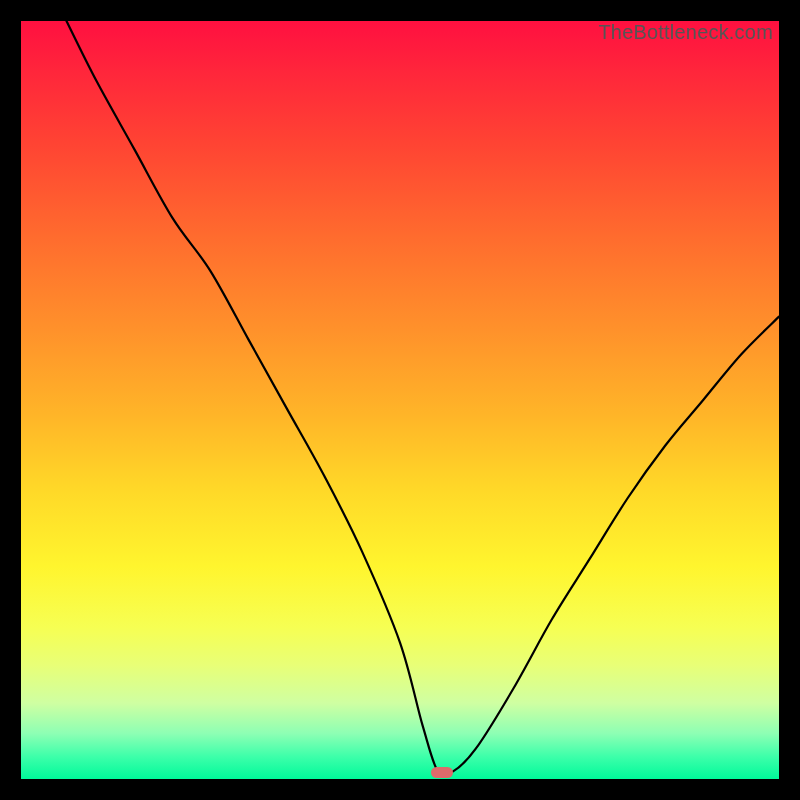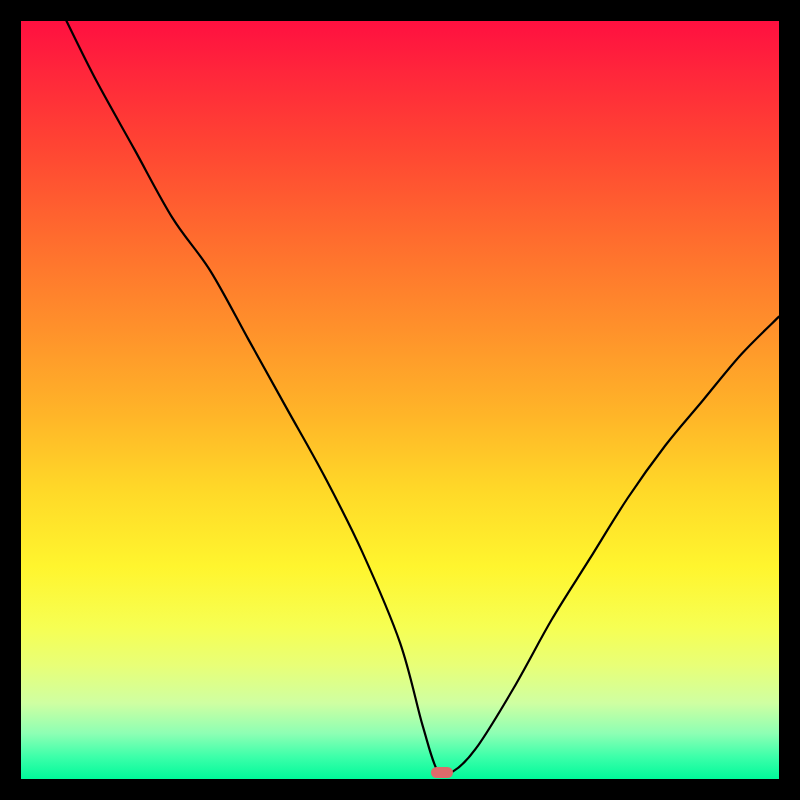--- a/index.html
+++ b/index.html
@@ -67,20 +67,21 @@
     background: #dd6b6b;
   }
 </style>
 </head>
 <body>
 
 <div class="frame">
 
   <div class="plot-area">
 
+    <span class="watermark">TheBottleneck.com</span>
 
     <svg class="curve" viewBox="0 0 758 758" preserveAspectRatio="none">
       <path id="curve-path" d="M 45.48 0 C 50.5 10.1, 64.4 39.2, 75.8 60.6 C 87.2 82.1, 101.1 106.1, 113.7 128.9 C 126.3 151.6, 139.0 176.9, 151.6 197.1 C 164.2 217.3, 176.9 229.9, 189.5 250.1 C 202.1 270.4, 214.8 295.6, 227.4 318.4 C 240.0 341.1, 252.7 363.8, 265.3 386.6 C 277.9 409.3, 290.6 430.8, 303.2 454.8 C 315.8 478.8, 328.5 502.8, 341.1 530.6 C 353.7 558.4, 368.9 592.5, 379.0 621.6 C 389.1 650.6, 395.4 683.5, 401.7 704.9 C 408.1 726.4, 411.8 742.8, 416.9 750.4 C 422.0 758.0, 425.7 754.2, 432.1 750.4 C 438.4 746.6, 444.7 741.6, 454.8 727.7 C 464.9 713.8, 480.1 688.5, 492.7 667.0 C 505.3 645.6, 518.0 620.3, 530.6 598.8 C 543.2 577.3, 555.9 558.4, 568.5 538.2 C 581.1 518.0, 593.8 496.5, 606.4 477.5 C 619.0 458.6, 631.7 440.9, 644.3 424.5 C 656.9 408.1, 669.6 394.2, 682.2 379.0 C 694.8 363.8, 707.5 347.4, 720.1 333.5 C 732.7 319.6, 751.7 301.9, 758.0 295.6" fill="none" stroke="#000" stroke-width="2.2" stroke-linecap="round" stroke-linejoin="round"></path>
     </svg>
 
     <div class="marker" style="left:409.7px; top:746.0px; background:#dd6b6b;"></div>
 
   </div>
 </div>
 

